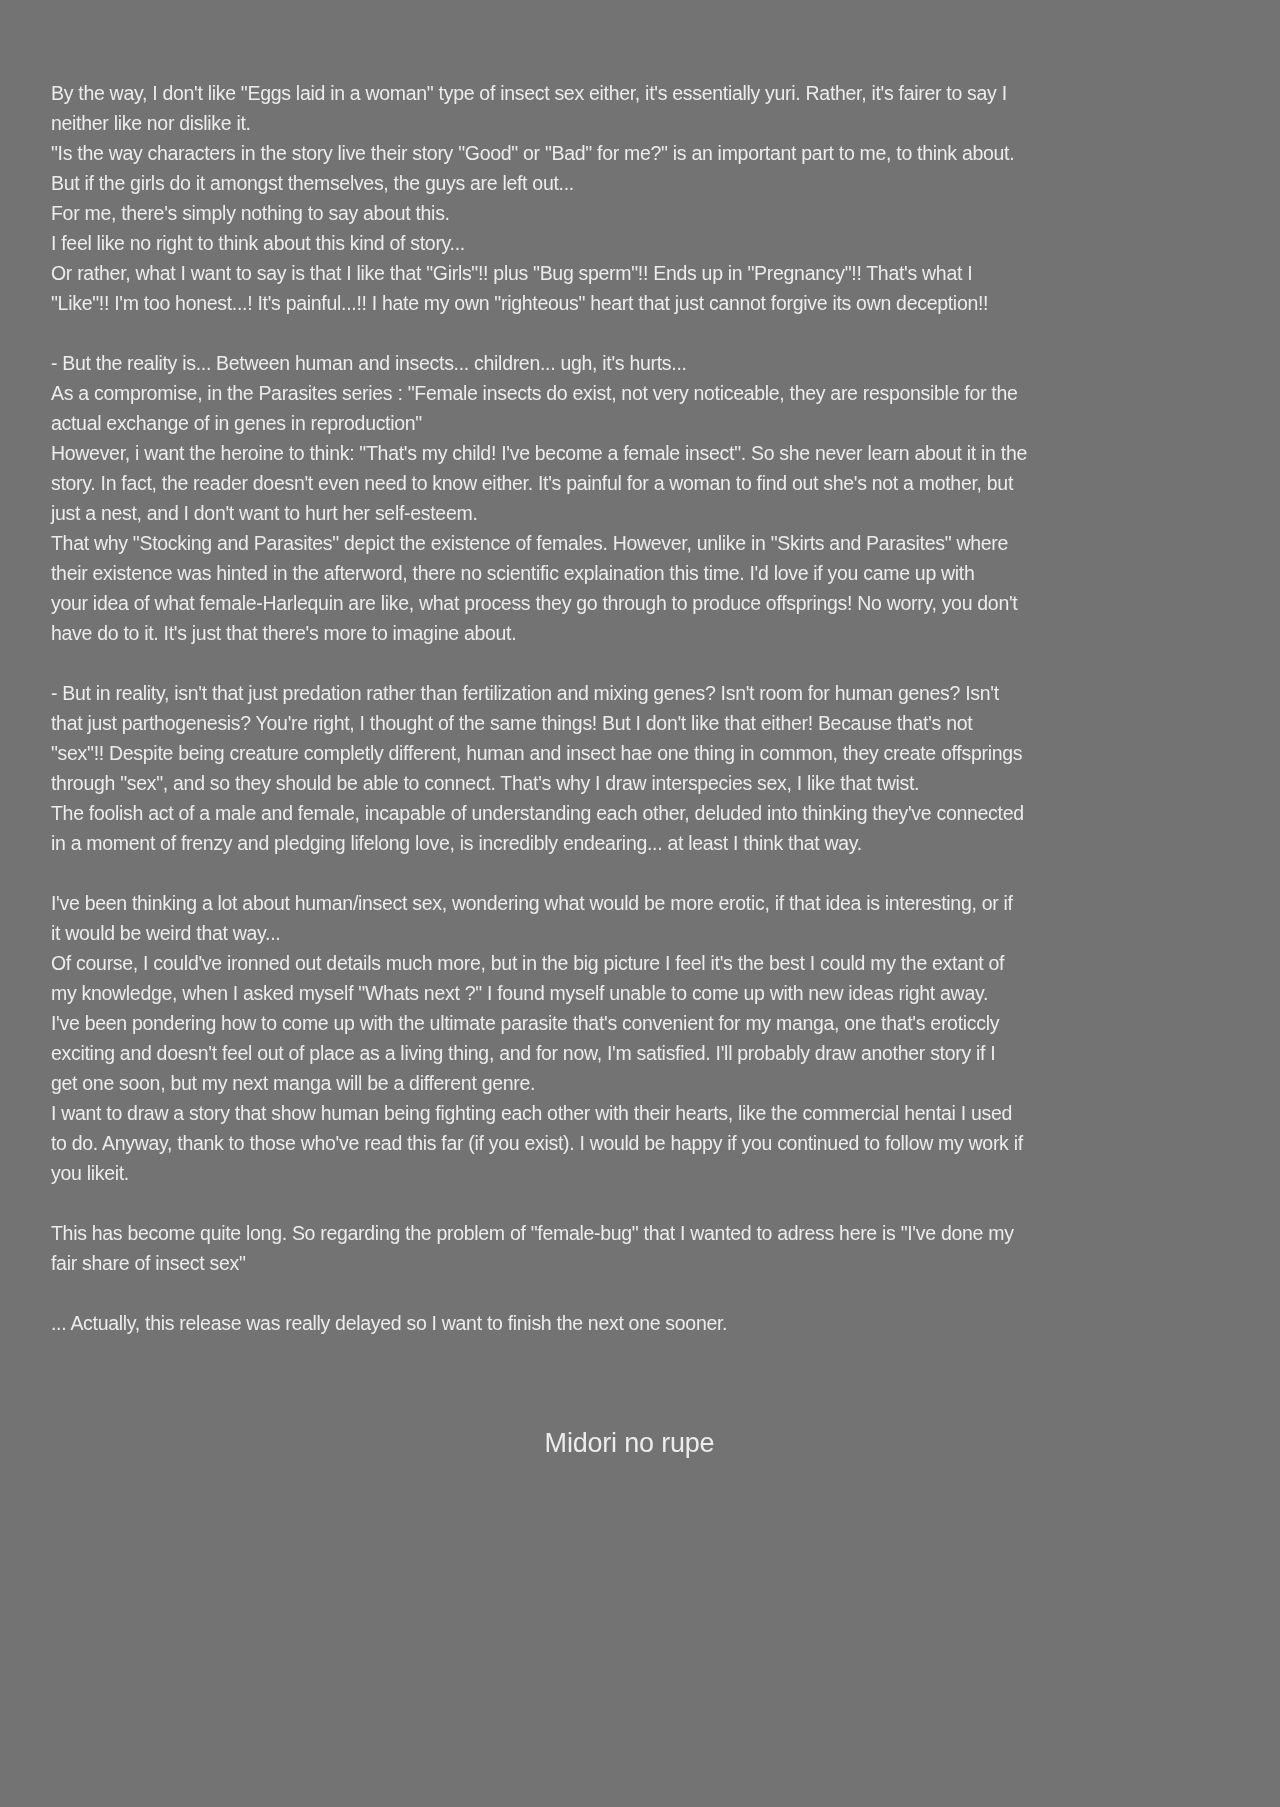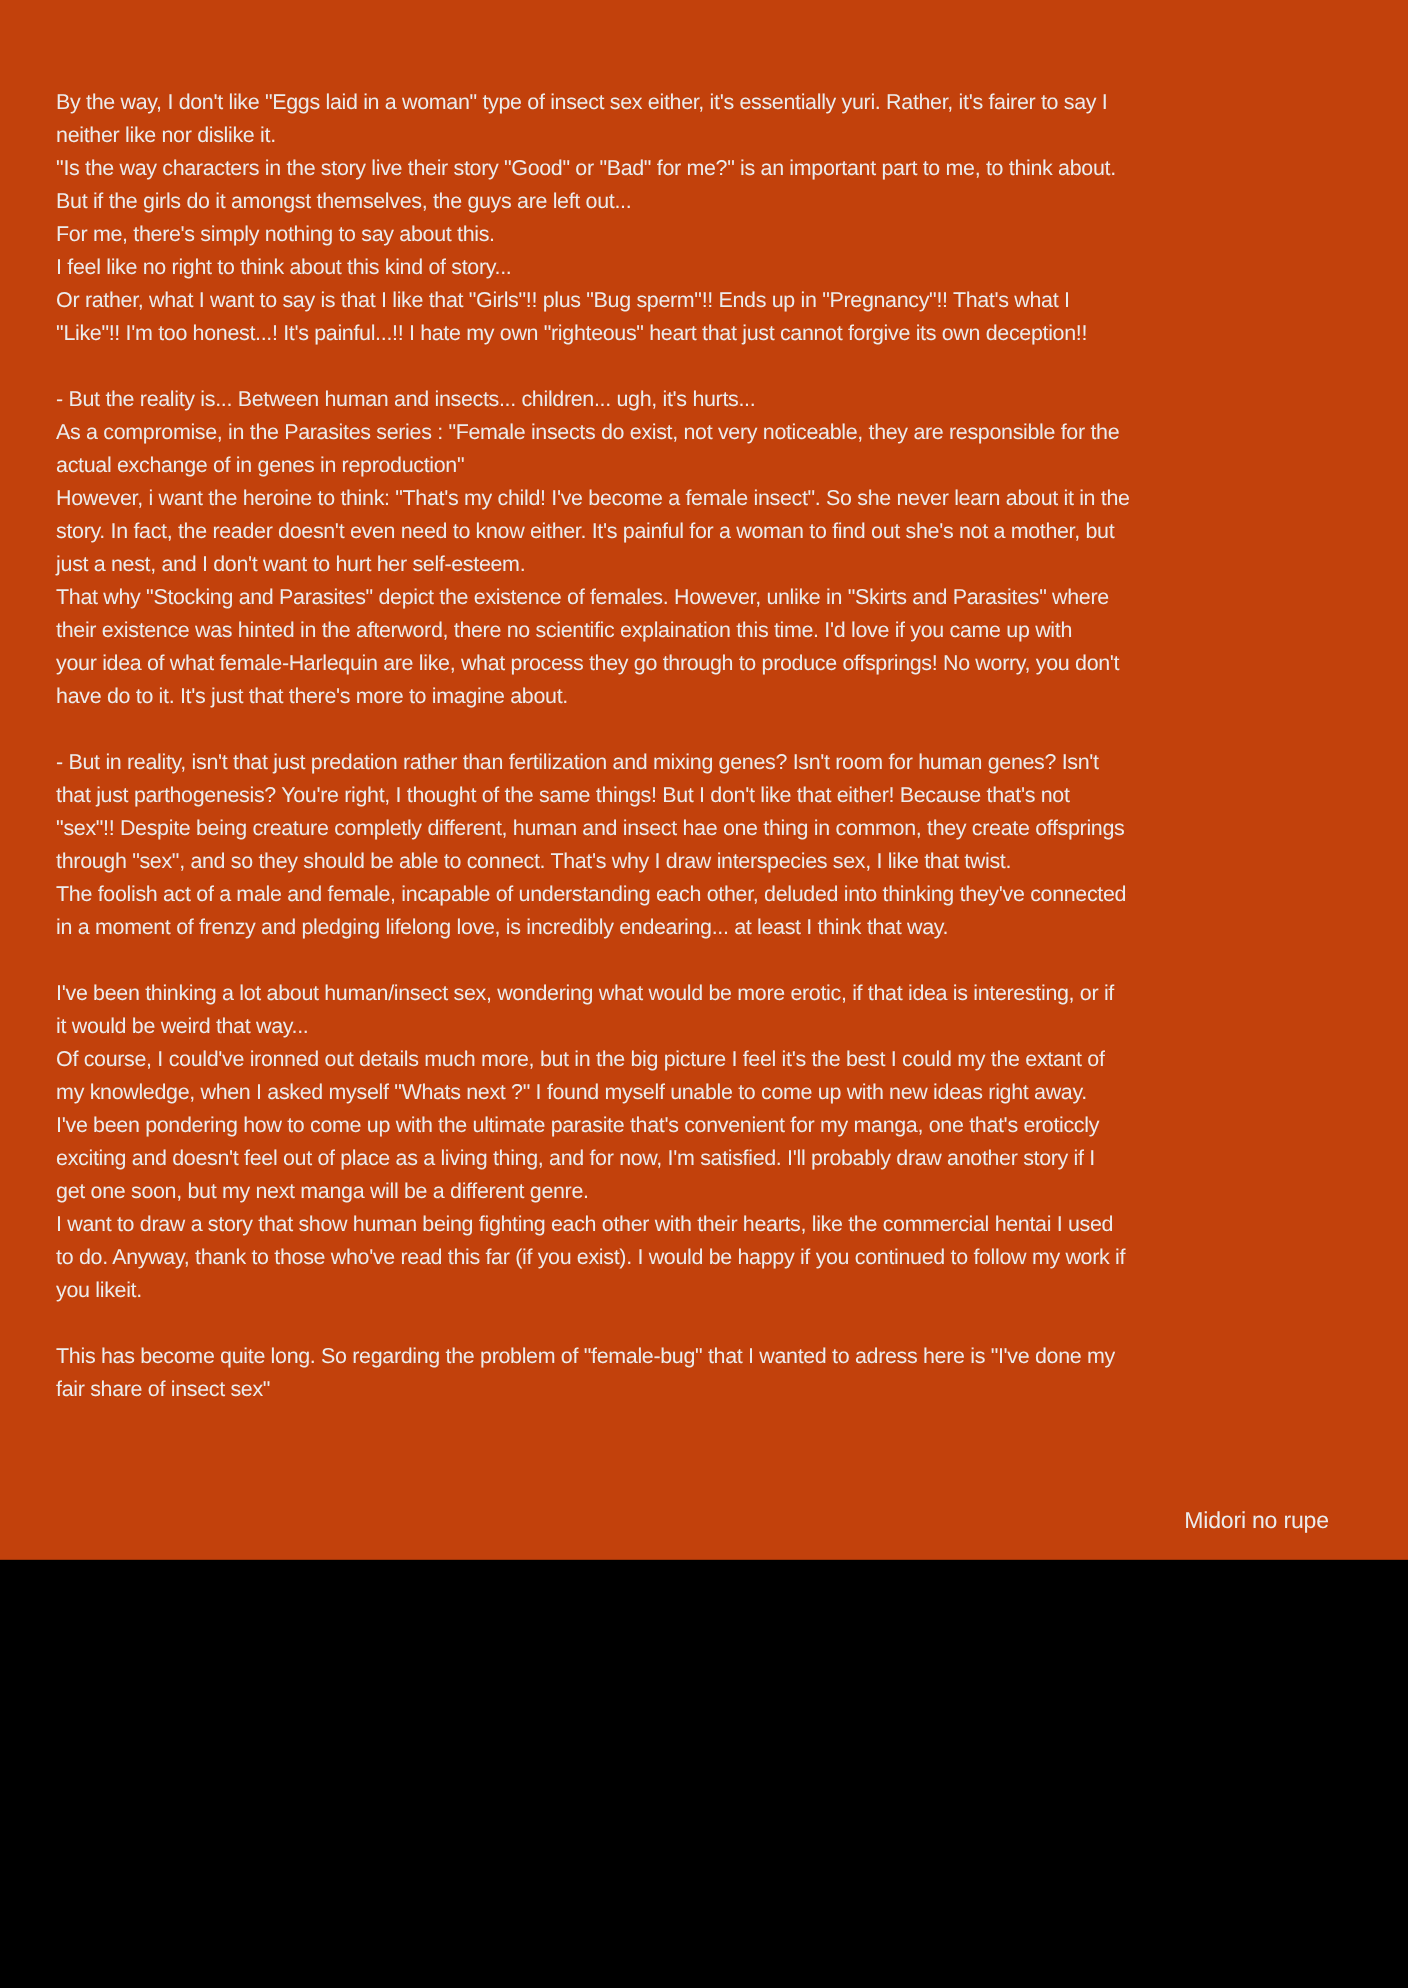--- a/index.html
+++ b/index.html
@@ -11,22 +11,22 @@
     height: 1807px;
     background: #000000;
     overflow: hidden;
     position: relative;
   }
   .page {
     position: absolute;
     top: 0;
     left: 0;
     width: 1280px;
-    height: 1418px;
-    background: #c2410c;
+    height: 1807px;
+    background: #737373;
     box-sizing: border-box;
     padding: 78px 30px 0 51px;
   }
   .text-block {
     width: 1199px;
   }
   .para {
     margin: 0 0 30px 0;
     font-family: "Liberation Sans", "DejaVu Sans", sans-serif;
     font-size: 19.5px;
@@ -36,23 +36,23 @@
     color: #ececec;
     white-space: pre-line;
     -webkit-font-smoothing: antialiased;
   }
   .para:last-child {
     margin-bottom: 0;
   }
   .signature {
     margin-top: 90px;
     padding-right: 42px;
-    text-align: right;
+    text-align: center;
     font-family: "Liberation Sans", "DejaVu Sans", sans-serif;
-    font-size: 21px;
+    font-size: 27px;
     line-height: 30px;
     letter-spacing: -0.2px;
     color: #ececec;
   }
 </style>
 </head>
 <body>
 
 <div class="page">
   <div class="text-block">
@@ -85,15 +85,16 @@
 Of course, I could've ironned out details much more, but in the big picture I feel it's the best I could my the extant of
 my knowledge, when I asked myself "Whats next ?" I found myself unable to come up with new ideas right away.
 I've been pondering how to come up with the ultimate parasite that's convenient for my manga, one that's eroticcly
 exciting and doesn't feel out of place as a living thing, and for now, I'm satisfied. I'll probably draw another story if I
 get one soon, but my next manga will be a different genre.
 I want to draw a story that show human being fighting each other with their hearts, like the commercial hentai I used
 to do. Anyway, thank to those who've read this far (if you exist). I would be happy if you continued to follow my work if
 you likeit.</p>
     <p class="para">This has become quite long. So regarding the problem of "female-bug" that I wanted to adress here is "I've done my
 fair share of insect sex"</p>
+    <p class="para">... Actually, this release was really delayed so I want to finish the next one sooner.</p>
   </div>
   <div class="signature">Midori no rupe</div>
 </div>
 
 </body></html>

